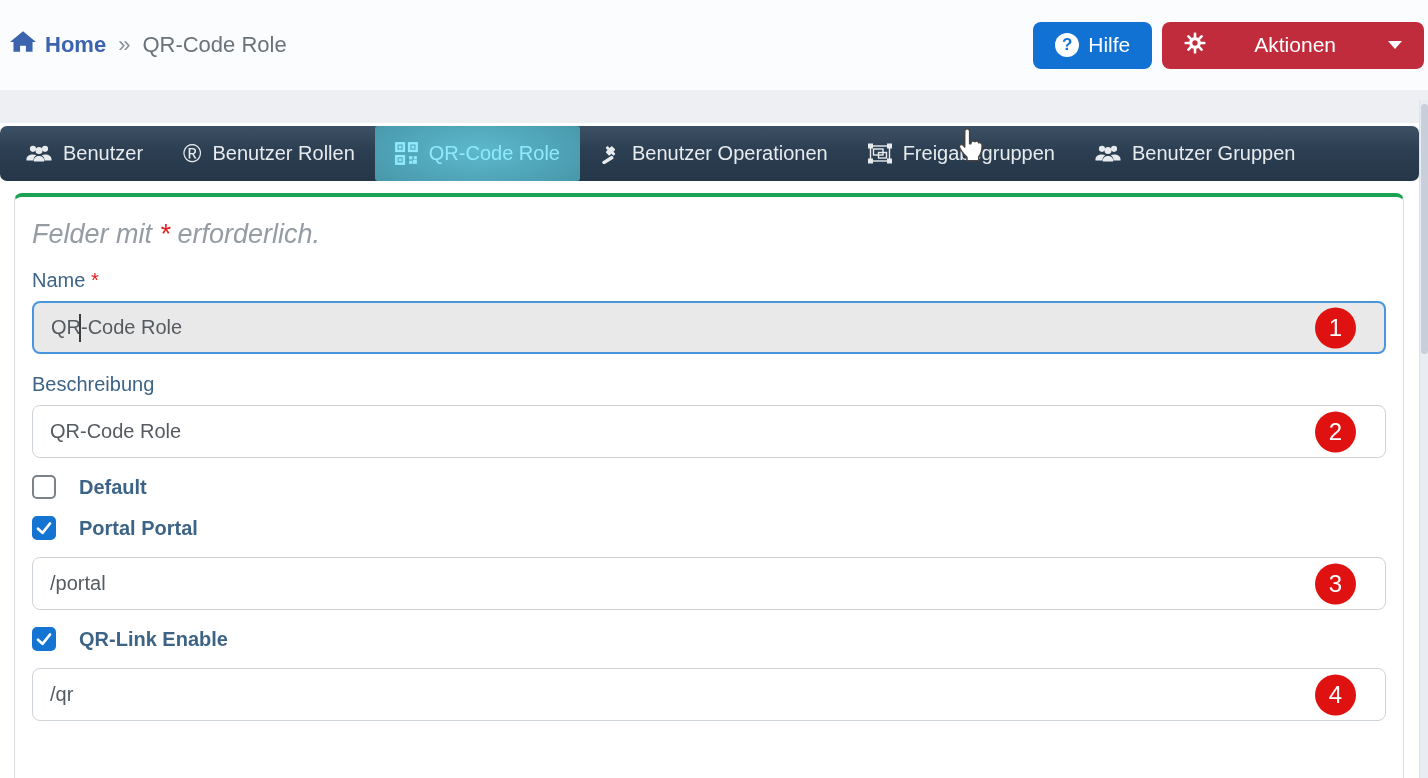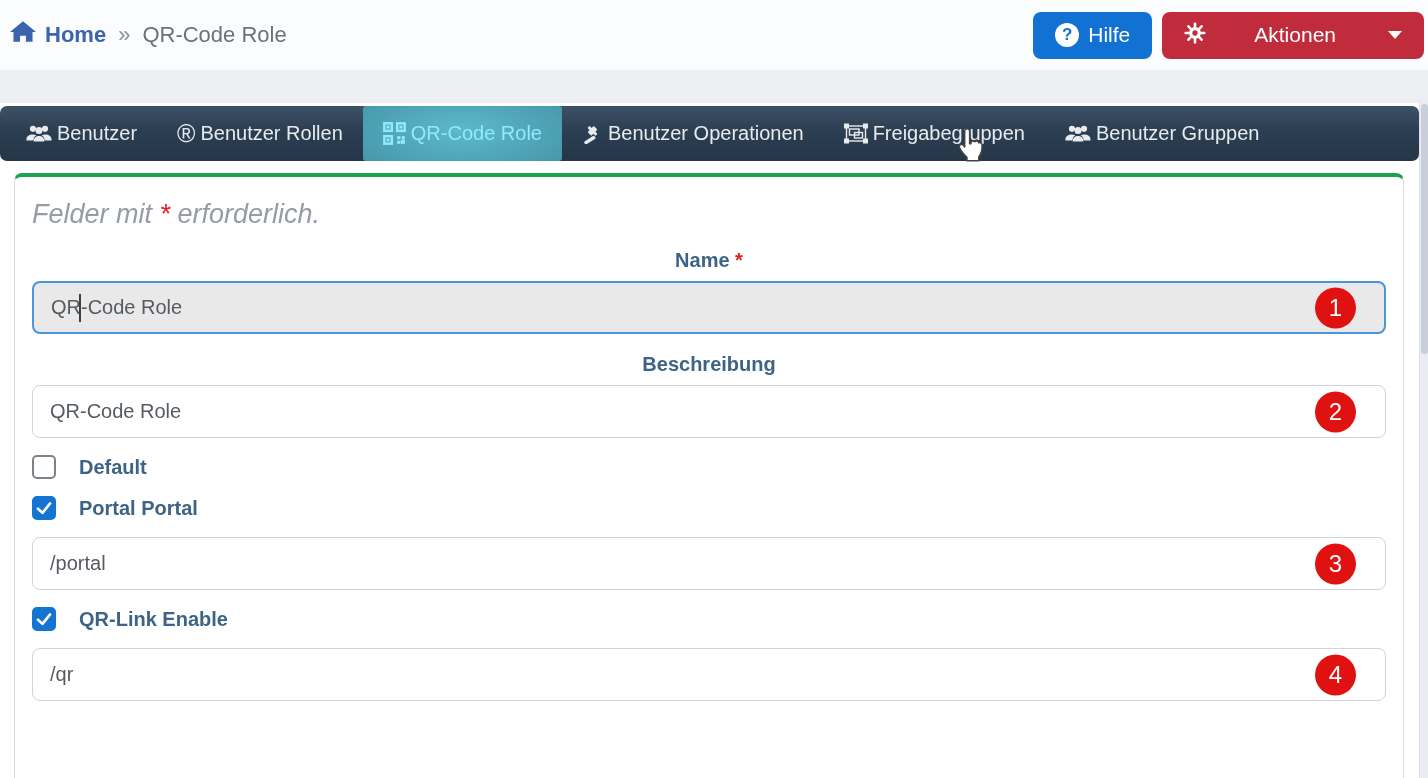--- a/index.html
+++ b/index.html
@@ -1,20 +1,20 @@
 <!DOCTYPE html>
 <html><head>
 <meta charset="utf-8">
 <style>
   * { margin:0; padding:0; box-sizing:border-box; }
   html,body { width:1428px; height:778px; overflow:hidden; background:#fff;
               font-family:"Liberation Sans", sans-serif; }
 
   
-  .topbar { height:70px; background:#fbfcfd; display:flex; align-items:center;
+  .topbar { height:90px; background:#fbfcfd; display:flex; align-items:center;
             justify-content:space-between; padding:0 4px 0 10px; }
   .breadcrumb { display:flex; align-items:center; gap:12px; font-size:22px; }
   .crumb-home { display:flex; align-items:center; gap:9px; color:#3b63ae;
                 font-weight:bold; cursor:pointer; text-decoration:none; }
   .crumb-sep { color:#8a9097; font-size:22px; }
   .crumb-current { color:#6b7278; }
   .topbar-buttons { display:flex; gap:10px; }
   .btn { display:flex; align-items:center; gap:9px; height:47px; border:none;
          border-radius:8px; color:#fff; font-size:21px; padding:0 22px;
          cursor:pointer; font-family:inherit; }
@@ -28,36 +28,36 @@
                 margin-left:4px; }
 
   
   .strip { height:33px; background:#edeff3; }
   .gap3 { height:3px; }
 
   
   .navbar { height:55px; margin-right:9px; border-radius:7px;
             background:linear-gradient(180deg,#3d5166 0%,#2c3e51 45%,#243648 100%);
             display:flex; align-items:stretch; padding-left:6px; }
-  .tab { display:flex; align-items:center; gap:5px; padding:0 20px; color:#e8ebee;
+  .tab { display:flex; align-items:center; gap:11px; padding:0 20px; color:#e8ebee;
          font-size:20px; cursor:pointer; white-space:nowrap; }
   .tab .ticon { display:flex; align-items:center; }
   .tab.active { border-radius:3px; color:#8feafb;
      background:radial-gradient(ellipse 120% 170% at 50% 45%, #5cb9cc 0%, #4795a8 55%, #3a7d8e 100%); }
   .reg-glyph { font-size:25px; line-height:1; }
 
   .gap12 { height:12px; }
 
   
   .panel { margin-left:14px; width:1390px; min-height:640px; background:#fff;
            border:1px solid #d9dde1; border-top:4px solid #1ba351;
            border-radius:8px; padding:22px 17px 40px; }
   .hint { font-size:27px; font-style:italic; color:#969ca3; }
   .hint .star, .flabel .star { color:#e02020; }
-  .flabel { font-size:20px; font-weight:bold; color:#3d6486; margin:19px 0 9px;text-align:center; }
+  .flabel { font-size:20px; font-weight:normal; color:#3d6486; margin:19px 0 9px; }
   .field { position:relative; }
   .field input { width:100%; height:53px; font-size:20px; color:#555b61;
                  padding:0 80px 0 17px; border:1px solid #cdd3d9; border-radius:8px;
                  font-family:inherit; background:#fff; outline:none; }
   .field.focused input { background:#e9e9e9; border:2px solid #4a96dc; }
   .text-caret { position:absolute; left:47px; top:13px; width:2px; height:28px;
                 background:#3a3f44; }
   .badge { position:absolute; right:30px; top:50%; transform:translateY(-50%);
            width:41px; height:41px; border-radius:50%; background:#e01111; color:#fff;
            font-size:24px; display:flex; align-items:center; justify-content:center; }

